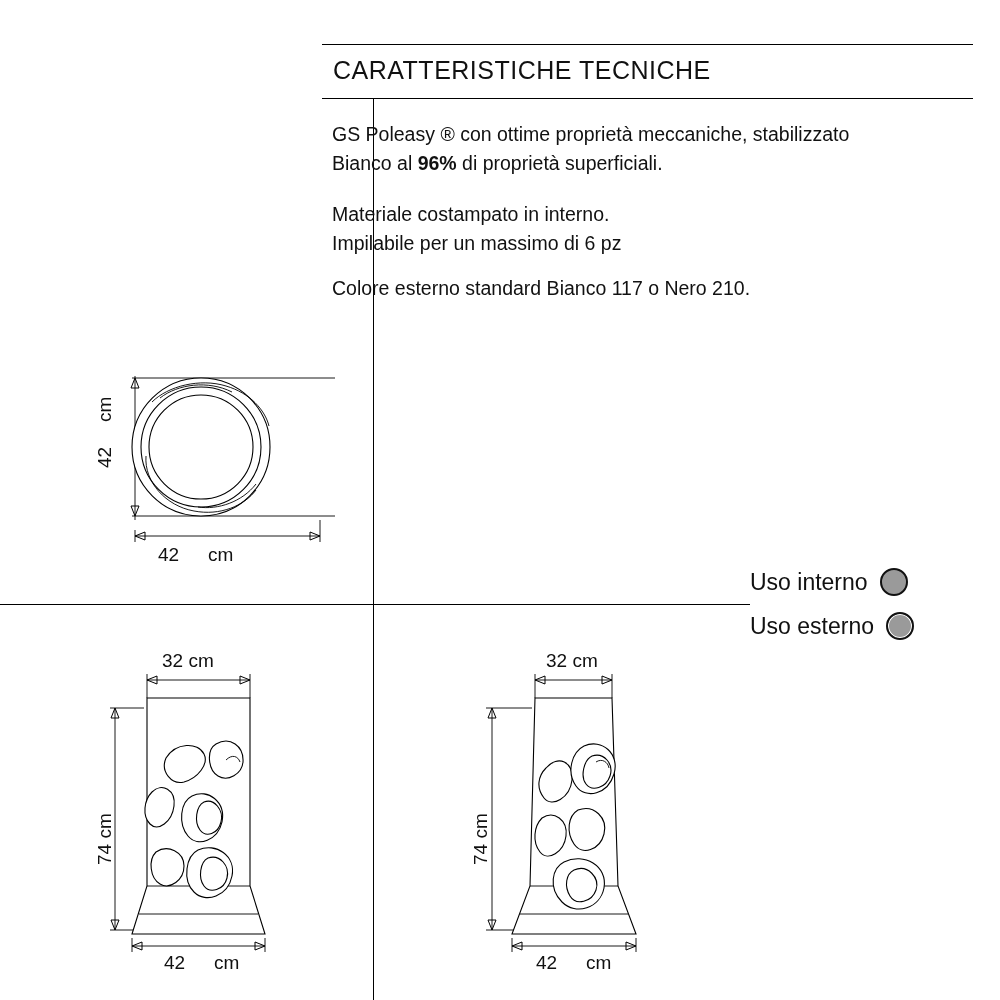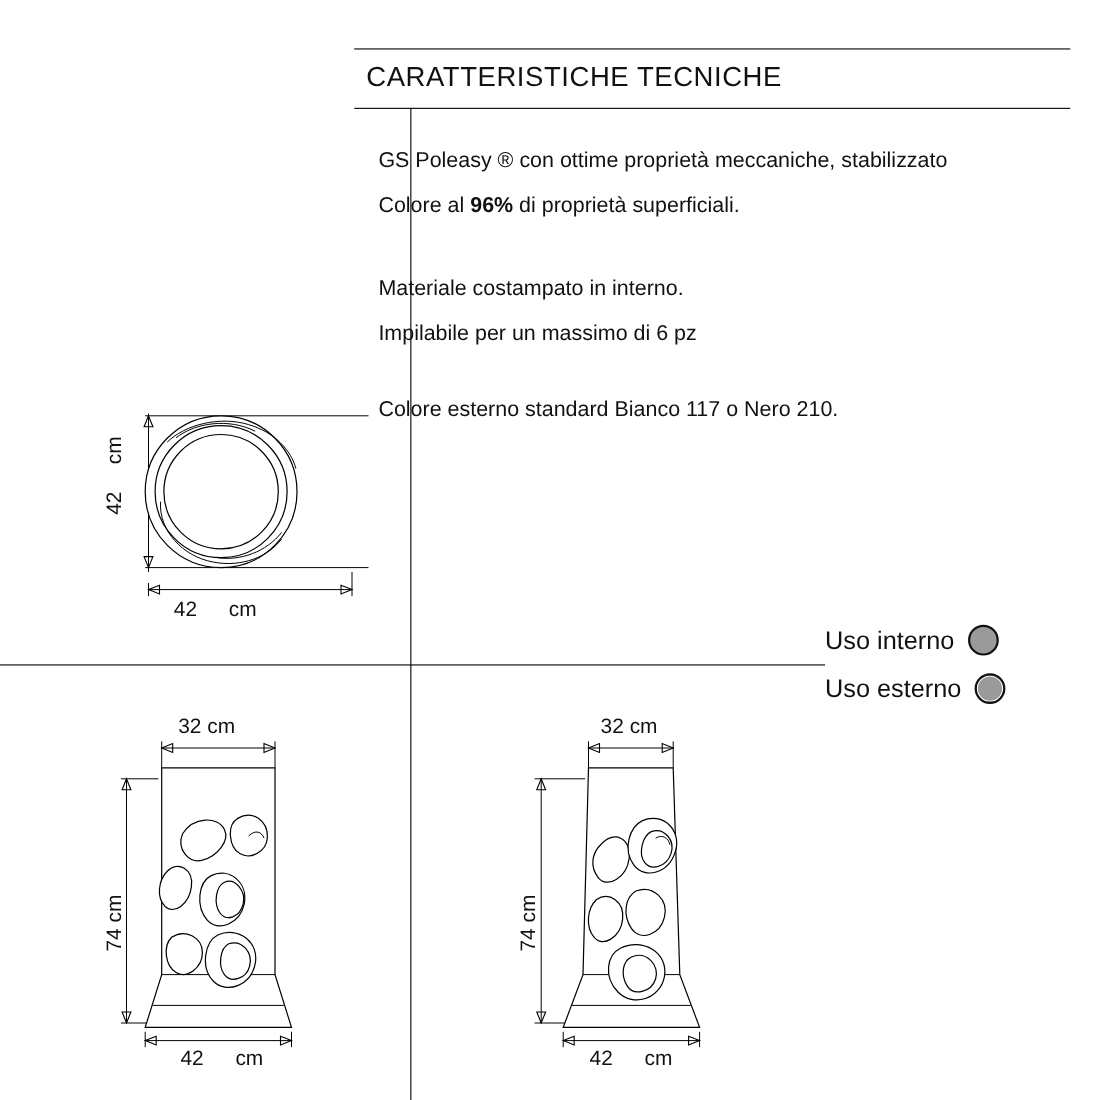--- a/index.html
+++ b/index.html
@@ -28,21 +28,21 @@
     white-space:nowrap;
   }
   .spec-body{
     position:absolute;
     left:332px;top:120px;
     width:640px;
     font-size:19.5px;
     line-height:29px;
     color:#111;
   }
-  .spec-body p{margin:12px;}
+  .spec-body p{margin:0;}
   .spec-body .gap{height:22px;}
   .spec-body b{font-weight:700;}
 
   
   .legend{position:absolute;left:750px;top:560px;width:230px;}
   .legend-row{
     display:flex;align-items:center;justify-content:flex-start;
     height:44px;
     font-size:23px;
     color:#111;
@@ -82,21 +82,21 @@
 
   <div class="hline" style="left:322px;top:44px;width:651px;"></div>
   <div class="hline" style="left:322px;top:98px;width:651px;"></div>
   <div class="hline" style="left:0px;top:604px;width:750px;"></div>
   <div class="vline" style="left:373px;top:98px;height:902px;"></div>
 
   <div class="spec-title">CARATTERISTICHE TECNICHE</div>
 
   <div class="spec-body">
     <p>GS Poleasy ® con ottime proprietà meccaniche, stabilizzato</p>
-    <p><span>Colore al </span><b>96%</b><span> di proprietà superficiali.</span></p>
+    <p><span>Bianco al </span><b>96%</b><span> di proprietà superficiali.</span></p>
     <div class="gap"></div>
     <p>Materiale costampato in interno.</p>
     <p>Impilabile per un massimo di 6 pz</p>
     <div class="gap" style="height:16px;"></div>
     <p>Colore esterno standard Bianco 117 o Nero 210.</p>
   </div>
 
   <div class="legend">
     <div class="legend-row">
       <span class="lbl">Uso interno</span>

